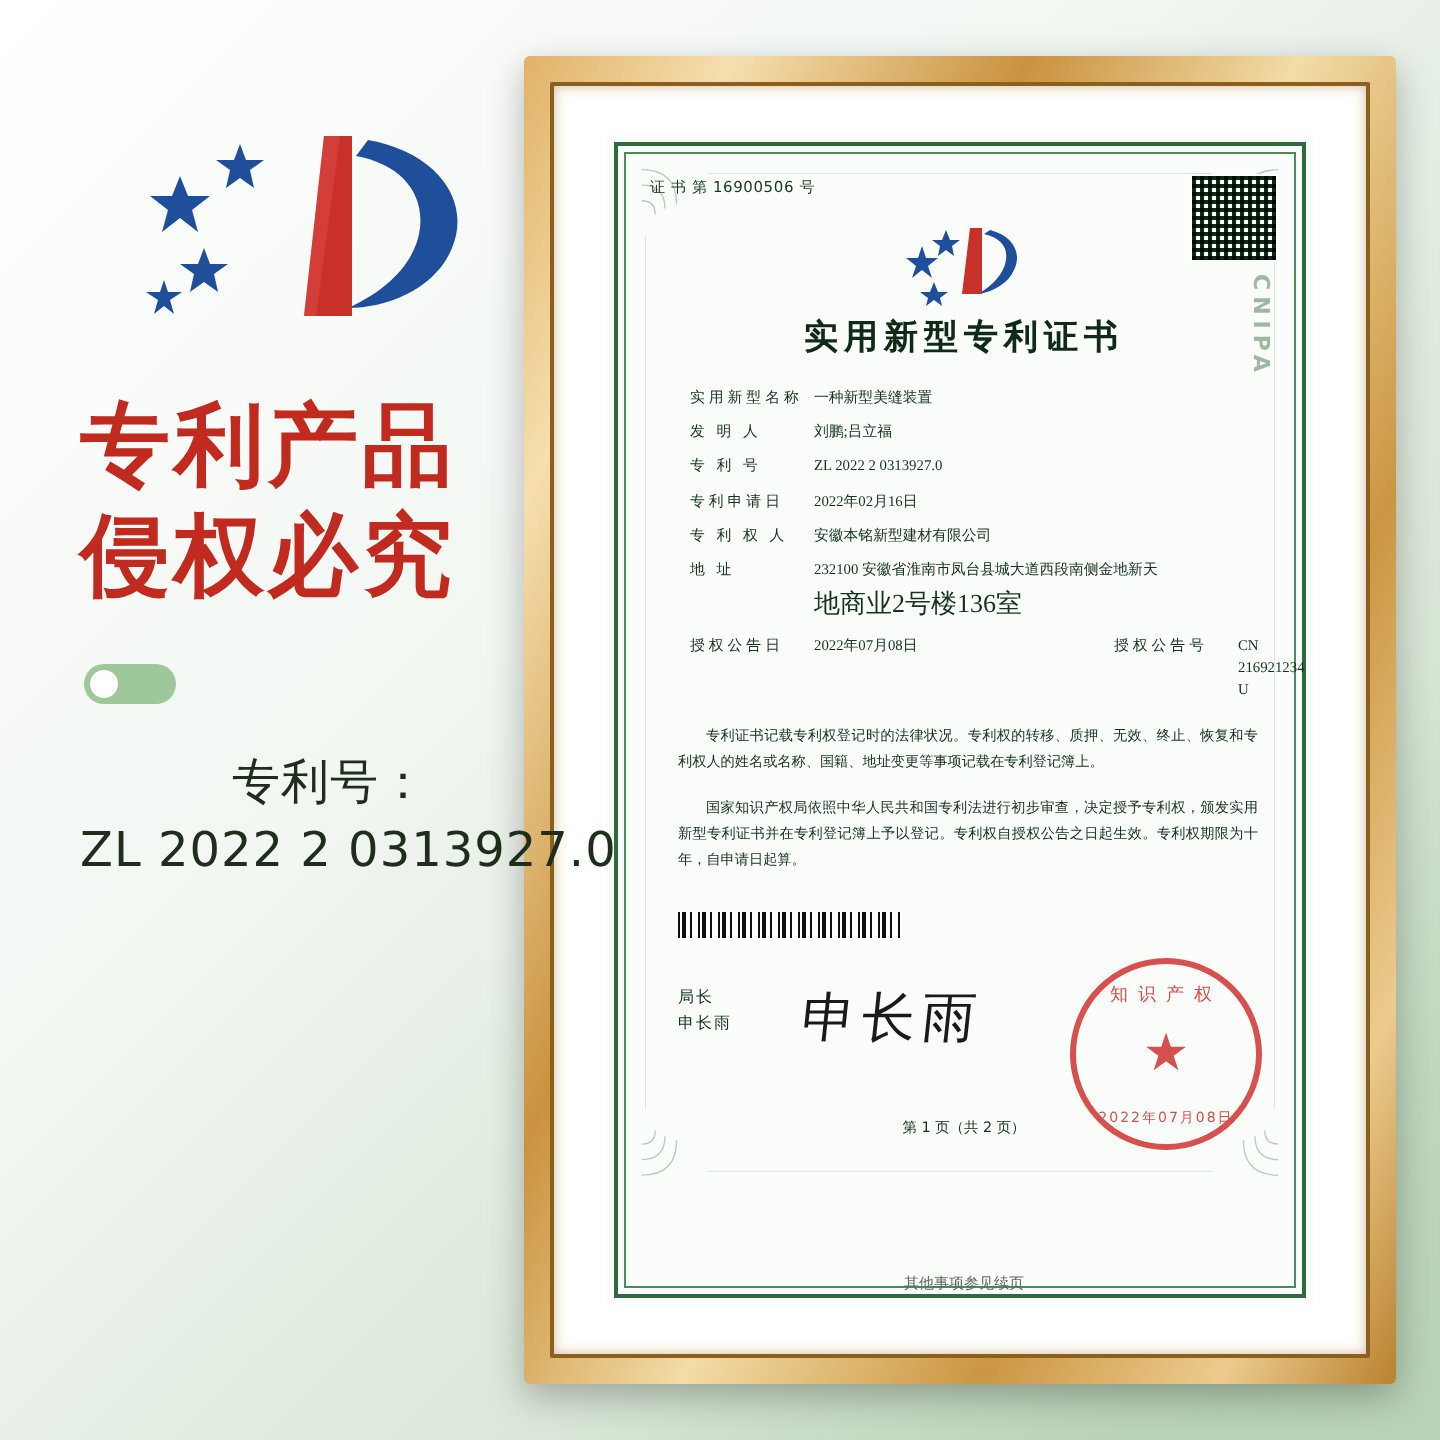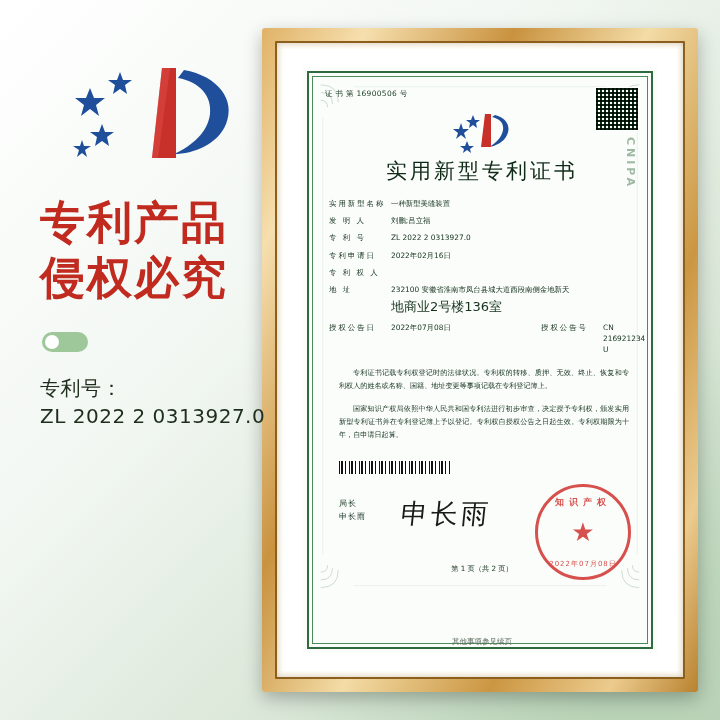--- a/index.html
+++ b/index.html
@@ -75,24 +75,25 @@
     left: 3px;
     top: 3px;
     width: 14px;
     height: 14px;
     border-radius: 50%;
     background: #ffffff;
   }
 
   .patentno {
     color: #1e2d1c;
-    font-size: 20px;
+    font-size: 24px;
     line-height: 1.42;
     letter-spacing: 0.5px;
     margin-left: 2px;
+    text-align: center;
   }
   .patentno .num { white-space: nowrap; }
 
   
   .frame-wrap {
     position: absolute;
     left: 262px;
     top: 28px;
     width: 436px;
     height: 664px;
@@ -191,29 +192,30 @@
     font-weight: bold;
   }
 
   .emblem {
     text-align: center;
     margin-top: 12px;
     height: 44px;
   }
   .title {
     text-align: center;
-    font-size: 21px;
-    font-weight: normal;
+    font-size: 17px;
+    font-weight: bold;
     color: #0f2a16;
     letter-spacing: 3px;
     margin: 2px 0 14px 0;
   }
 
   .fields {
-    margin: 0 6px 0 4px;
+    margin: 0 6px 0 20px;
+    font-family: Liberation Serif, serif;
   }
   .frow {
     display: flex;
     align-items: flex-start;
     margin-bottom: 6.5px;
     font-size: 7.4px;
     line-height: 1.45;
   }
   .flabel {
     width: 62px;
@@ -285,21 +287,21 @@
     top: 50%;
     transform: translate(-50%,-50%);
     font-size: 26px;
     line-height: 1;
   }
   .seal .arc-top {
     position: absolute;
     left: 0; right: 0; top: 9px;
     text-align: center;
     font-size: 9px;
-    font-weight: bold;
+    font-weight: normal;
     letter-spacing: 5px;
   }
   .seal .arc-bot {
     position: absolute;
     left: 0; right: 0; bottom: 8px;
     text-align: center;
     font-size: 7px;
     letter-spacing: 1px;
   }
 
@@ -408,20 +410,21 @@
                 <div class="frow">
                   <div class="flabel">专 利 号</div>
                   <div class="fval">ZL 2022 2 0313927.0</div>
                 </div>
                 <div class="frow">
                   <div class="flabel">专利申请日</div>
                   <div class="fval">2022年02月16日</div>
                 </div>
                 <div class="frow">
                   <div class="flabel">专 利 权 人</div>
+                  <div class="fval">安徽本铭新型建材有限公司</div>
                 </div>
                 <div class="frow">
                   <div class="flabel">地 址</div>
                   <div class="fval">232100 安徽省淮南市凤台县城大道西段南侧金地新天</div>
                 </div>
                 <div class="addr2">地商业2号楼136室</div>
 
                 <div class="frow two">
                   <div class="flabel">授权公告日</div>
                   <div class="fval">2022年07月08日</div>

